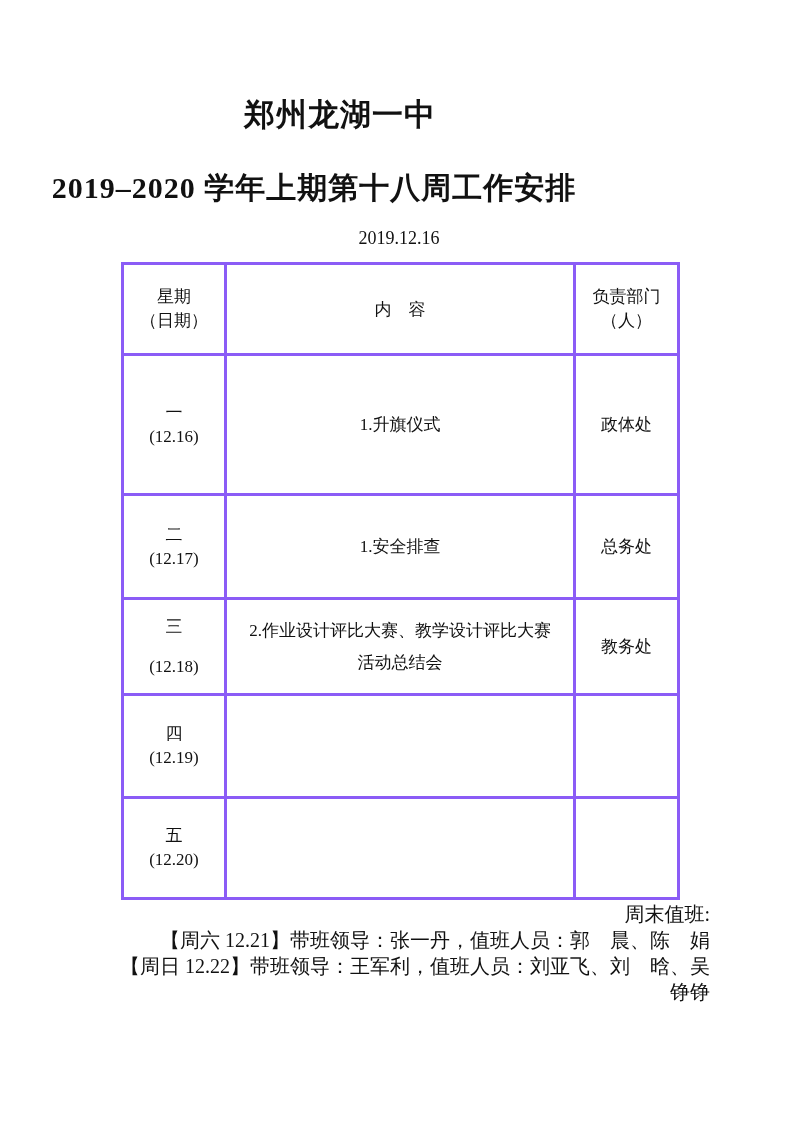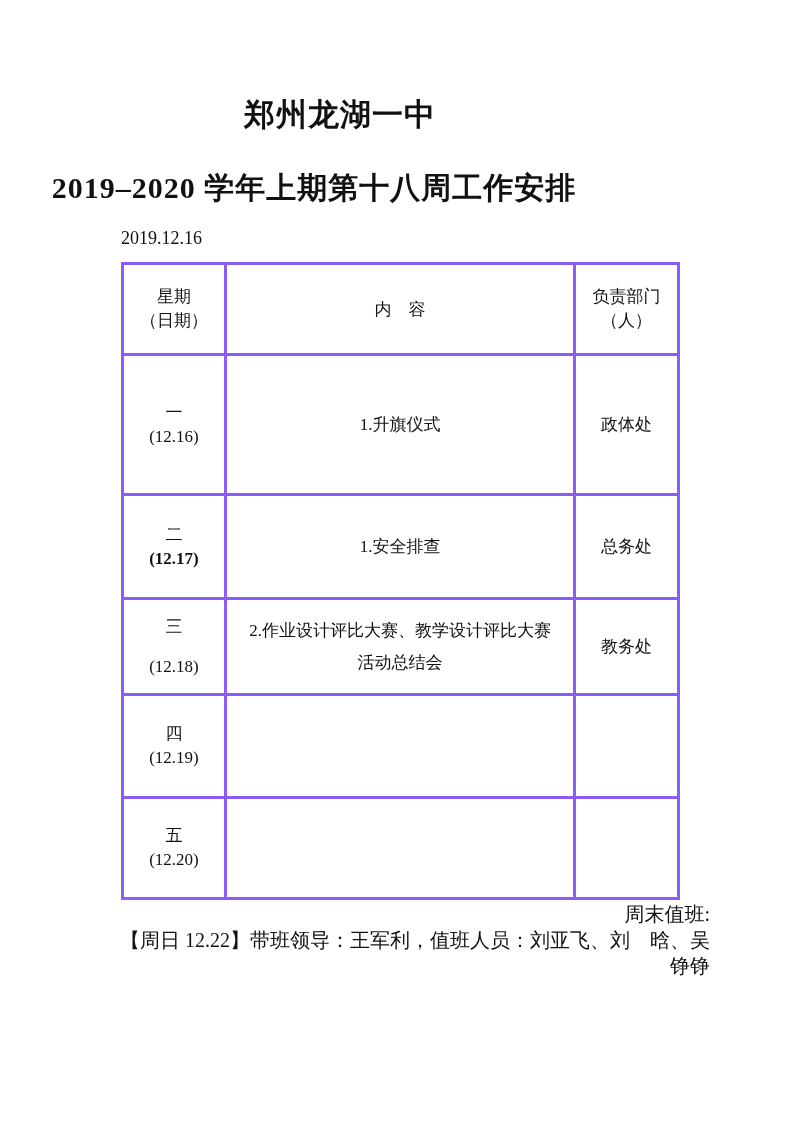--- a/index.html
+++ b/index.html
@@ -18,21 +18,21 @@
     text-align: center;
     font-size: 31px; font-weight: bold; letter-spacing: 1px;
   }
   .doc-subtitle {
     position: absolute; top: 168px; left: 0; width: 628px;
     text-align: center;
     font-size: 30px; font-weight: bold; letter-spacing: 1px;
   }
   .doc-date {
     position: absolute; top: 228px; left: 121px; width: 556px;
-    text-align: left;
+    text-align: center;
     font-size: 18px;
   }
 
   table.schedule {
     position: absolute; top: 262px; left: 121px;
     width: 556px;
     border-collapse: collapse;
     table-layout: fixed;
   }
   table.schedule td, table.schedule th {
@@ -104,21 +104,21 @@
           <span class="hline">一</span>
           <span class="hline" style="margin-top:0;">(12.16)</span>
         </td>
         <td class="content-cell">1.升旗仪式</td>
         <td class="dept-cell">政体处</td>
       </tr>
 
       <tr class="r1">
         <td class="day-cell">
           <span class="hline">二</span>
-          <span class="hline" style="margin-top:0;font-weight:bold;">(12.17)</span>
+          <span class="hline" style="margin-top:0;">(12.17)</span>
         </td>
         <td class="content-cell">1.安全排查</td>
         <td class="dept-cell">总务处</td>
       </tr>
 
       <tr class="r2">
         <td class="day-cell">
           <span class="hline">三</span>
           <span class="hline" style="margin-top:16px;">(12.18)</span>
         </td>
@@ -141,16 +141,17 @@
           <span class="hline" style="margin-top:0;">(12.20)</span>
         </td>
         <td class="content-cell"></td>
         <td class="dept-cell"></td>
       </tr>
     </tbody>
   </table>
 
   <div class="footer">
     <span class="fline">周末值班:</span>
+    <span class="fline">【周六 12.21】带班领导：张一丹，值班人员：郭　晨、陈　娟</span>
     <span class="fline">【周日 12.22】带班领导：王军利，值班人员：刘亚飞、刘　晗、吴铮铮</span>
   </div>
 
 </div>
 
 </body></html>

